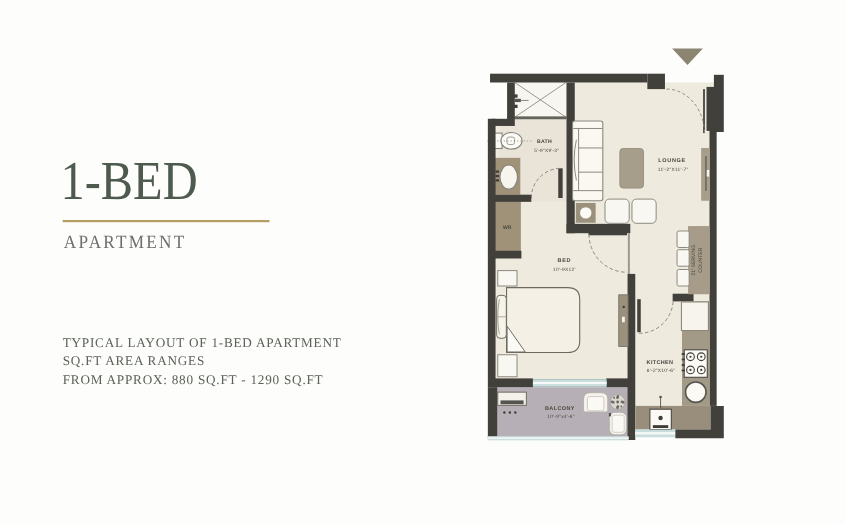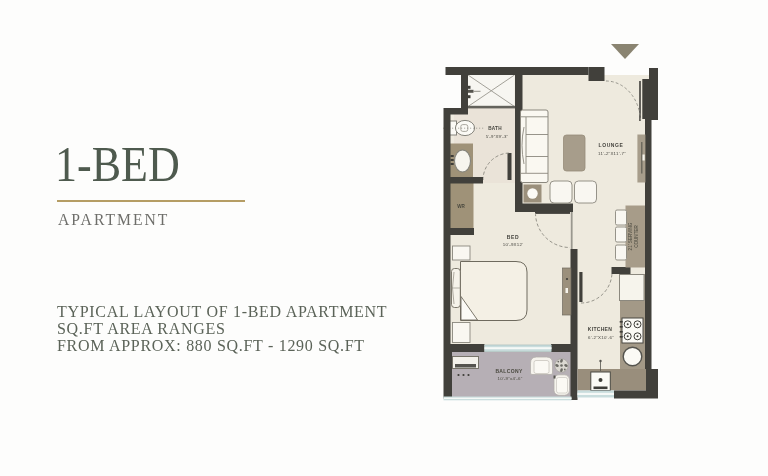--- a/index.html
+++ b/index.html
@@ -9,21 +9,21 @@
 </style>
 </head>
 <body>
 
 <div class="abs" style="left:55px;top:134.5px;font-family:'Liberation Serif',serif;font-size:50px;color:#4e5a4e;letter-spacing:0;transform:scaleX(0.88);transform-origin:left top;">1-BED</div>
 
 <div class="abs" style="left:57px;top:200px;width:188px;height:2px;background:#b59d64;"></div>
 
 <div class="abs" style="left:58px;top:209.5px;font-family:'Liberation Serif',serif;font-size:17px;color:#6e6e6a;letter-spacing:2.2px;transform:scaleX(0.92);transform-origin:left top;">APARTMENT</div>
 
-<div class="abs" style="left:57px;top:303px;font-family:'Liberation Serif',serif;font-size:16px;line-height:17.2px;color:#5b6358;letter-spacing:0.7px;">TYPICAL LAYOUT OF 1-BED APARTMENT<br>SQ.FT AREA RANGES<br>FROM APPROX: 880 SQ.FT - 1290 SQ.FT</div>
+<div class="abs" style="left:57px;top:303px;font-family:'Liberation Serif',serif;font-size:12px;line-height:17.2px;color:#5b6358;letter-spacing:0.7px;">TYPICAL LAYOUT OF 1-BED APARTMENT<br>SQ.FT AREA RANGES<br>FROM APPROX: 880 SQ.FT - 1290 SQ.FT</div>
 
 <svg class="abs" style="left:0;top:0;" width="768" height="476" viewBox="0 0 768 476">
 
   <polygon points="611,44 639,44 625,59" fill="#8a8471"></polygon>
 
   <path d="M468,75 H649 V369 H574 V352 H450 V114 H468 Z" fill="#eeeade"></path>
 
   <rect x="454" y="108" width="61" height="75" fill="#eae3d8"></rect>
 
   <rect x="450" y="352" width="121" height="46" fill="#b6afb5"></rect>

